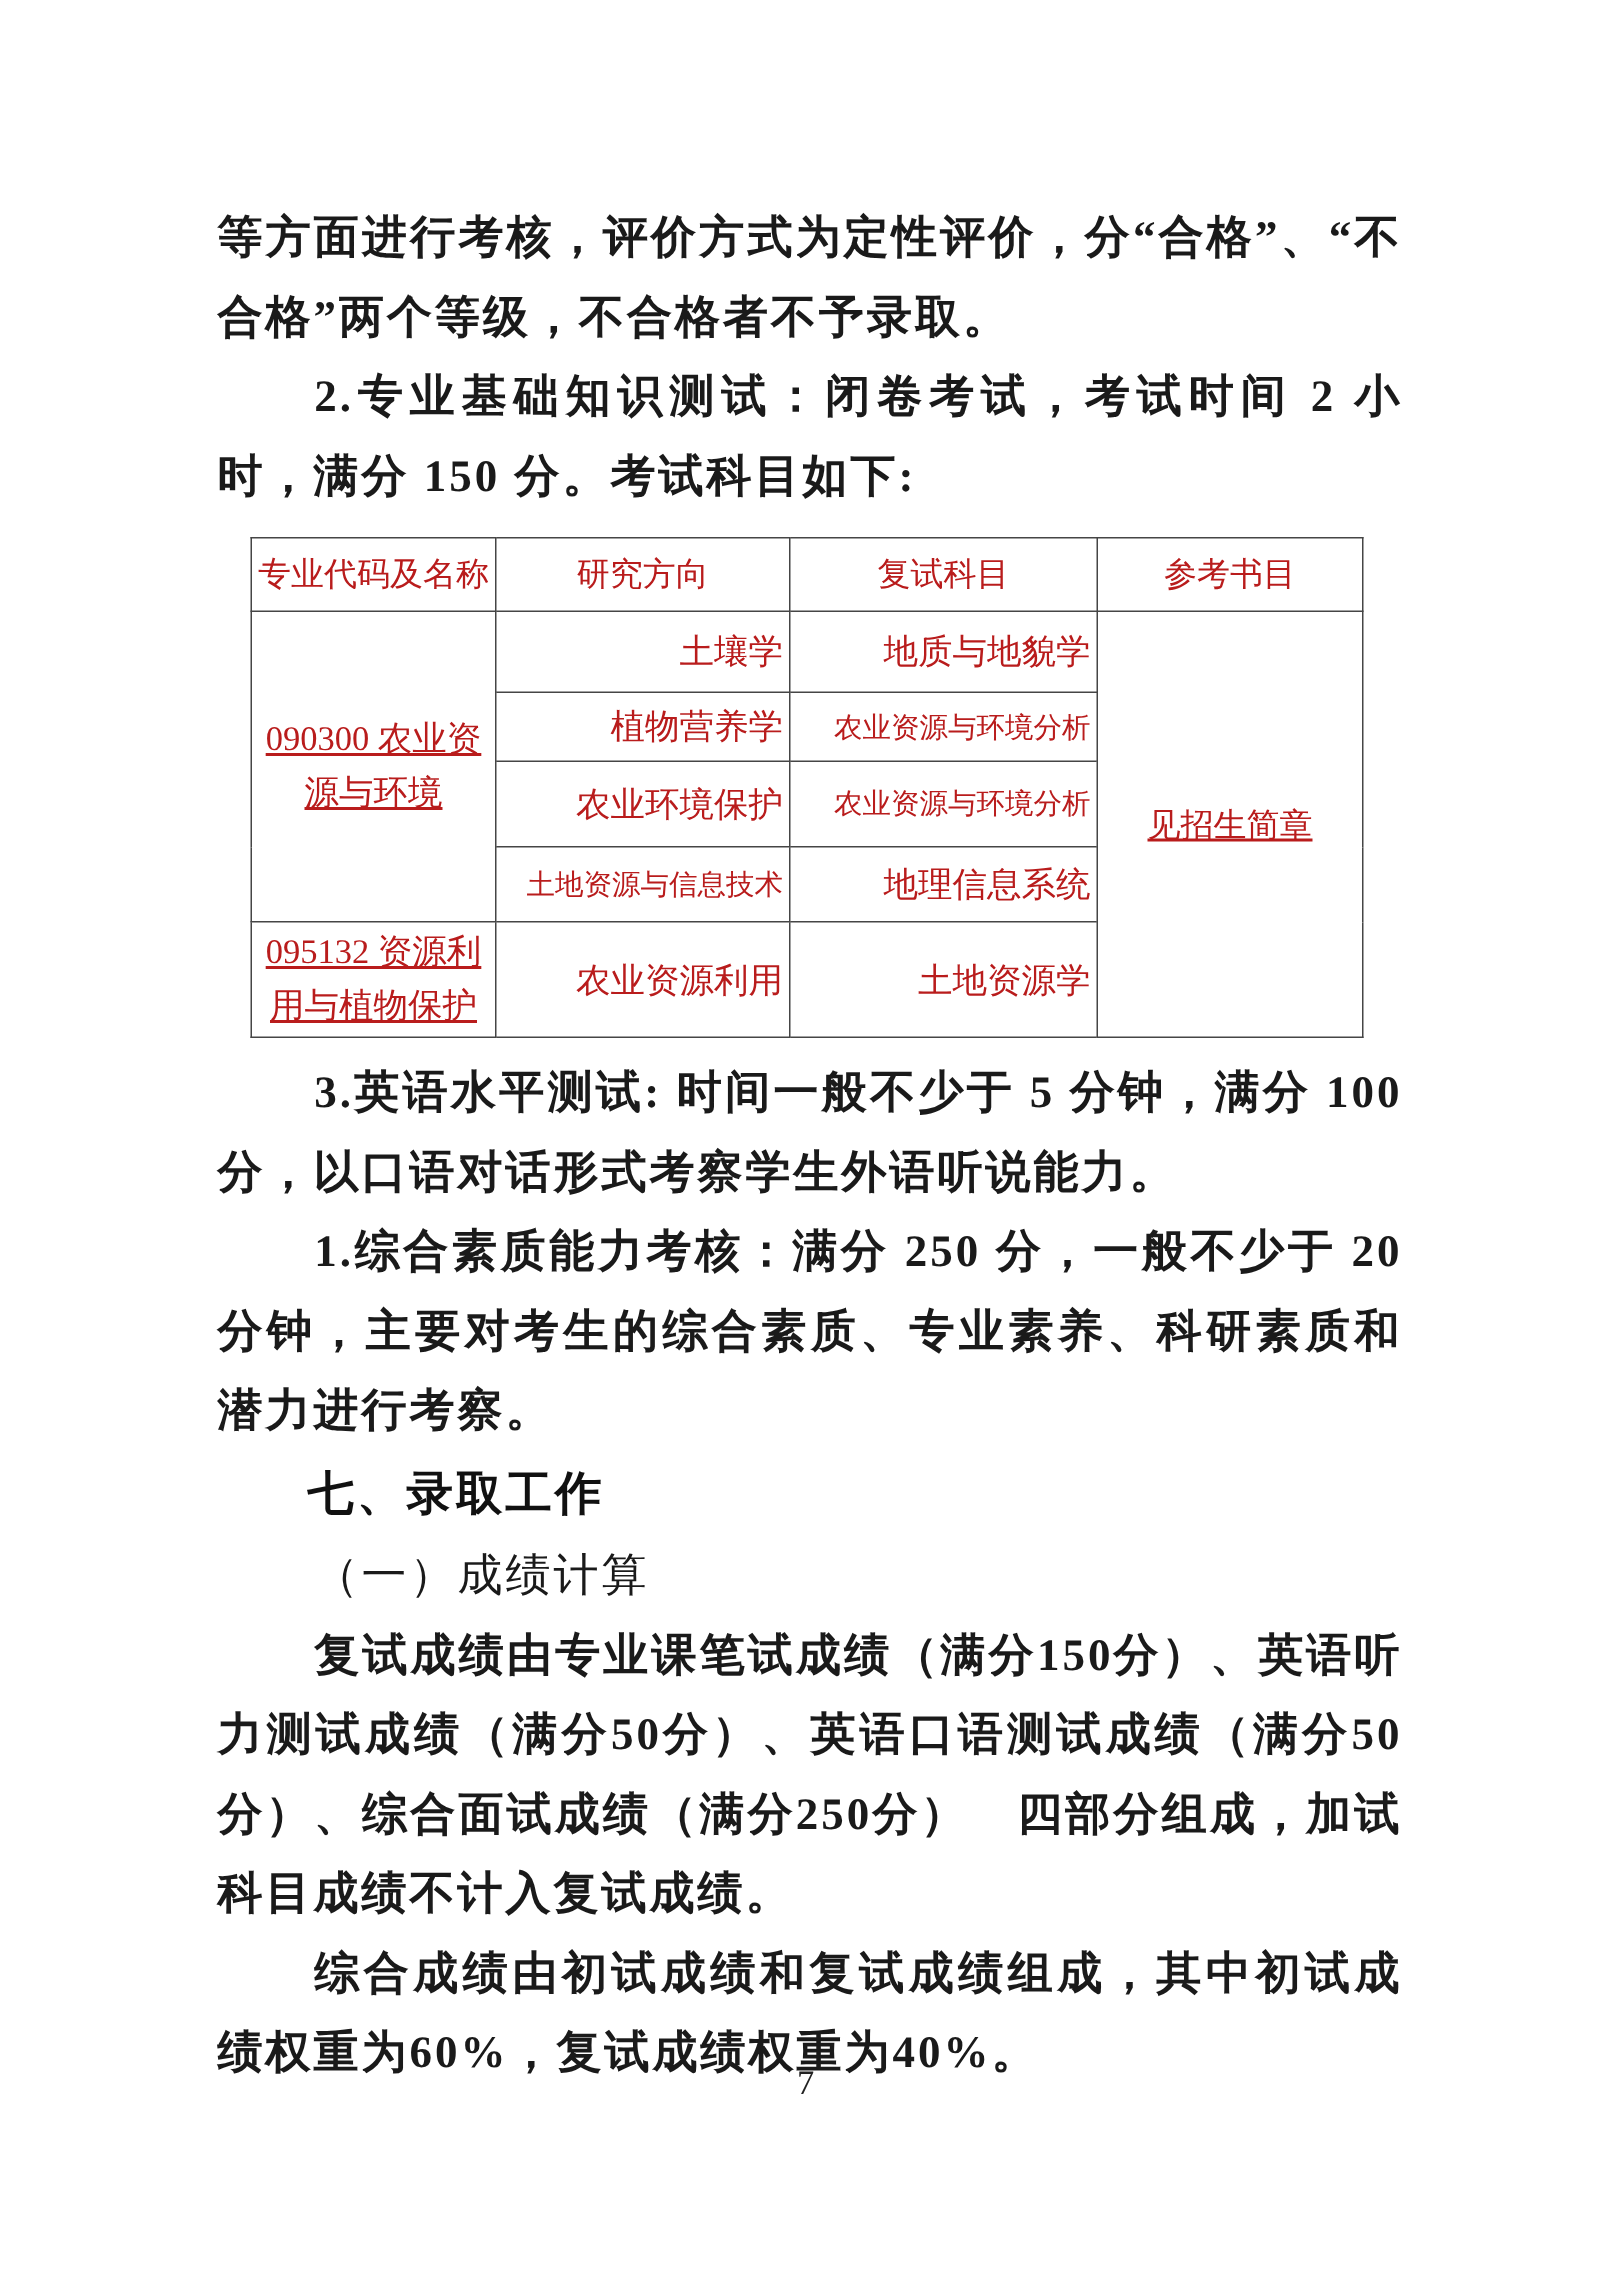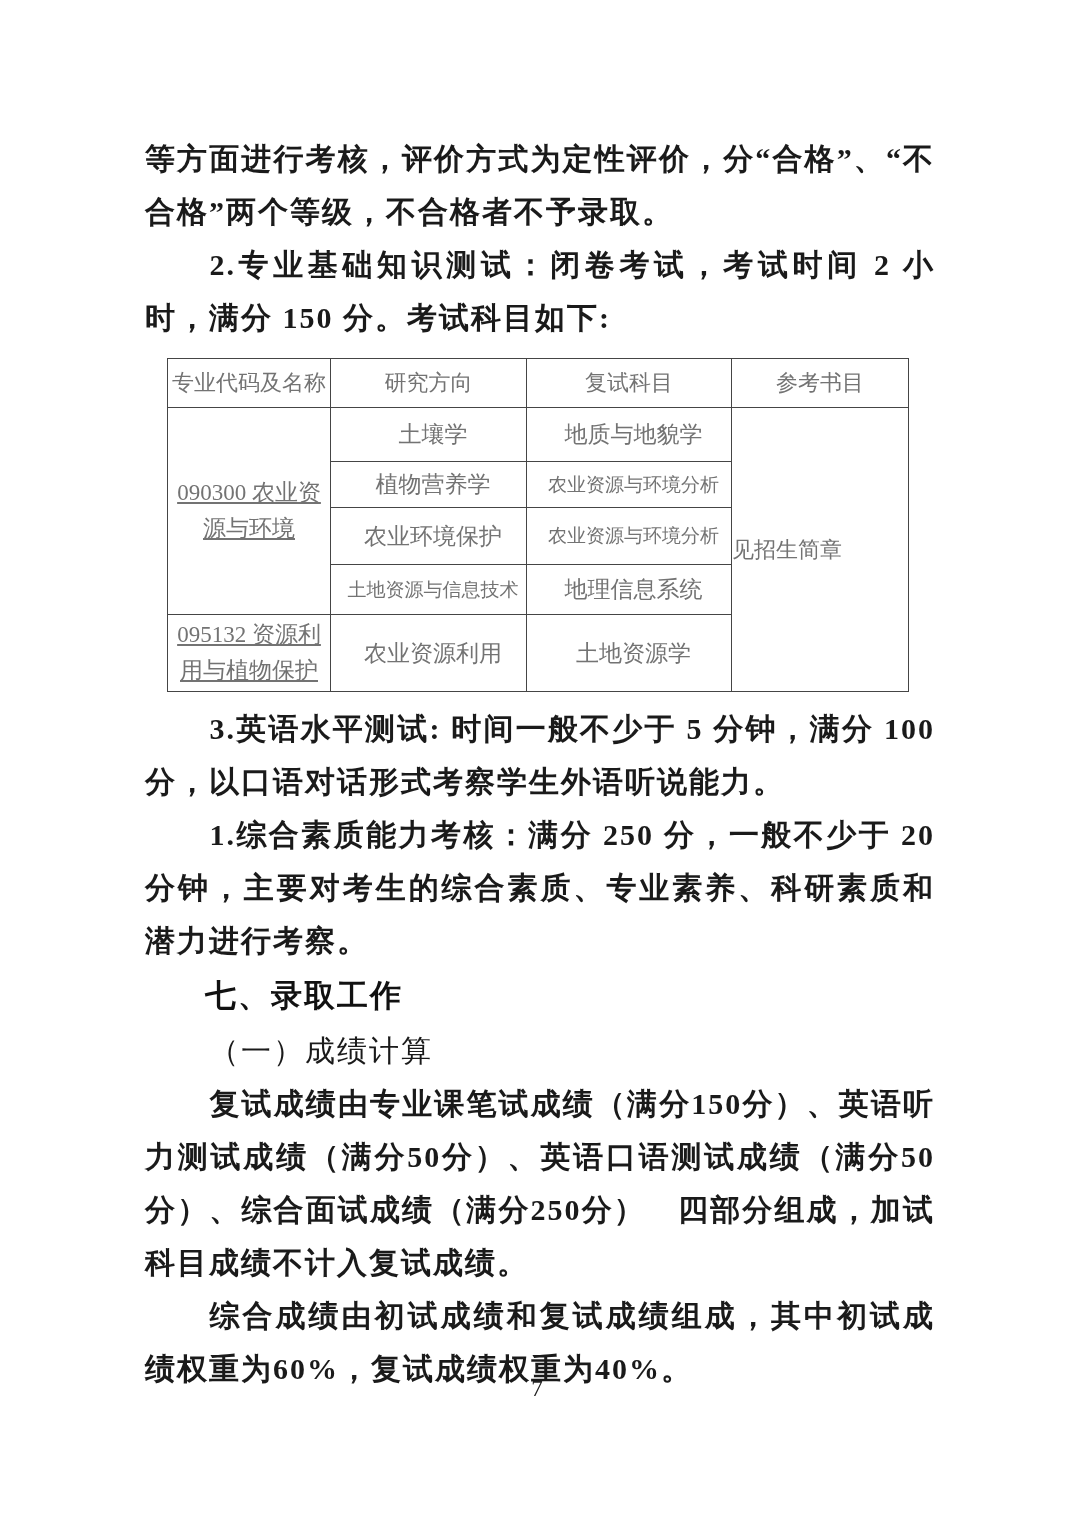--- a/index.html
+++ b/index.html
@@ -18,28 +18,28 @@
   .section-heading {
     font-family:"Liberation Sans","DejaVu Sans",sans-serif; font-weight:700;
     font-size:31px; line-height:57px; letter-spacing:2px; text-indent:60px; color:#111111;
   }
   .sub-heading {
     font-size:30px; line-height:53px; letter-spacing:2px; text-indent:64px;
     font-weight:400; color:#1a1a1a;
   }
   table.exam {
     border-collapse:collapse; table-layout:fixed; width:741px;
-    margin:14px 0 10px 22px; color:#737373;
+    margin:14px 0 10px 22px; color:#b91c1c;
   }
   .exam th, .exam td { border:1px solid #454545; font-weight:400; vertical-align:middle; }
   .exam th { font-size:22px; text-align:center; }
   .exam td { font-size:23px; }
   .exam td.code { text-align:center; line-height:36px; padding:2px;text-decoration:underline; }
-  .exam td.dir, .exam td.subj { text-align:center; padding-left:13px; padding-right:4px; }
-  .exam td.ref { font-size:22px; }
+  .exam td.dir, .exam td.subj { text-align:right; padding-left:13px; padding-right:4px; }
+  .exam td.ref { text-align:center; font-size:22px;text-decoration:underline; }
   .exam td.cell-sm { font-size:19px; }
   tr.h0{height:49px;} tr.h1{height:54px;} tr.h2{height:46px;}
   tr.h3{height:57px;} tr.h4{height:50px;} tr.h5{height:67px;}
   .page-number {
     position:absolute; left:0; width:100%; top:1376px; text-align:center;
     font-size:23px; color:#222222;
   }
 </style>
 </head>
 <body>

